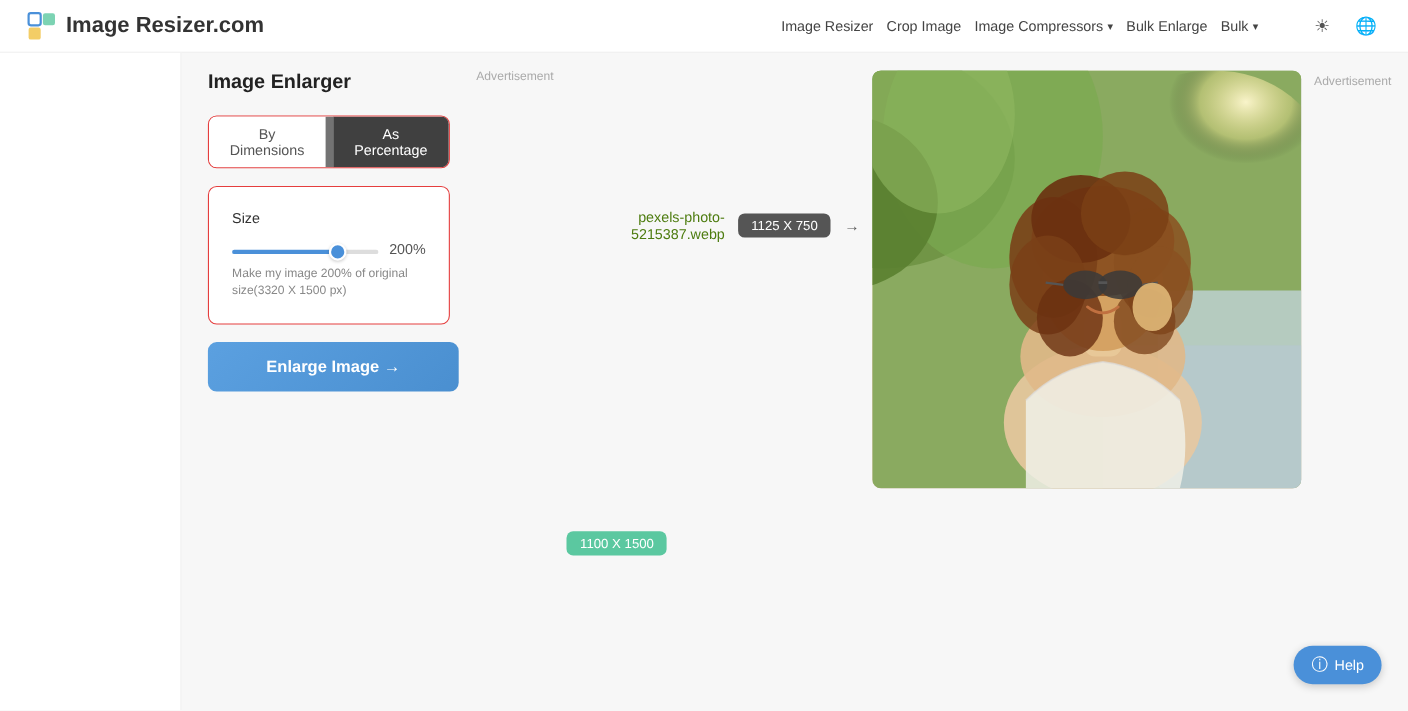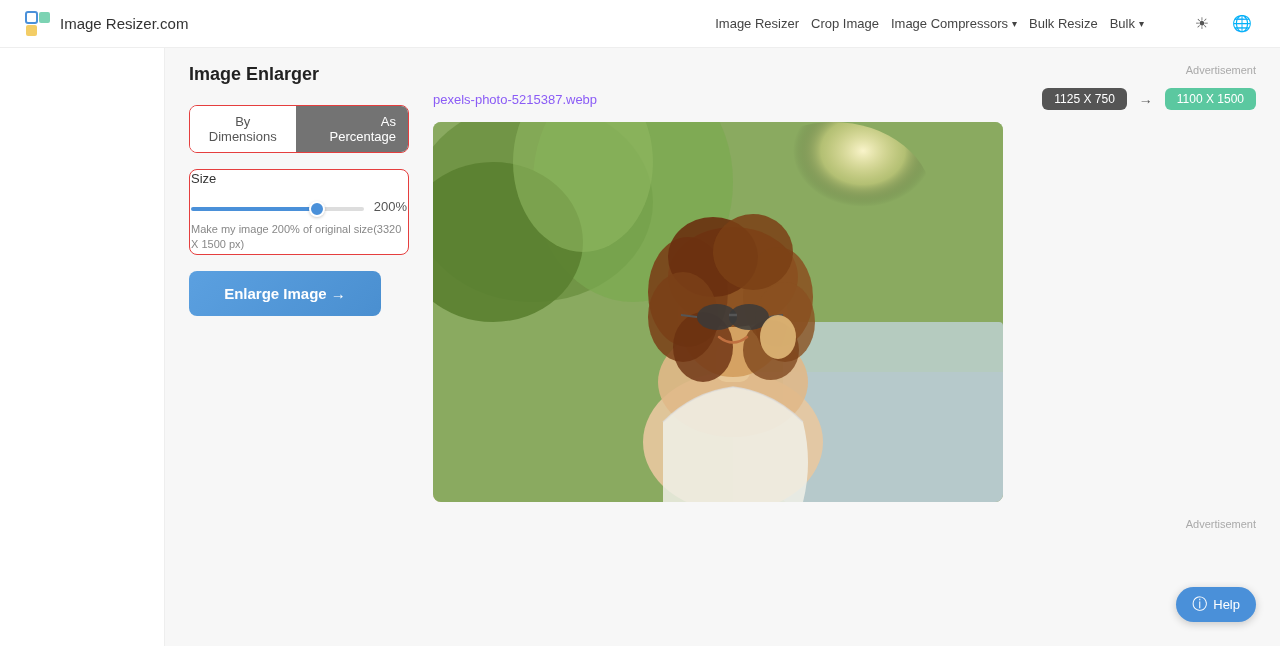--- a/index.html
+++ b/index.html
@@ -2,21 +2,21 @@
 <html><head>
   <meta charset="utf-8">
   <style>
     * { box-sizing: border-box; margin: 0; padding: 0; }
     body { font-family: -apple-system, BlinkMacSystemFont, 'Segoe UI', sans-serif; background: #f7f7f7; color: #333; font-size: 14px; }
 
     
     .header { background: #fff; border-bottom: 1px solid #eee; display: flex; align-items: center; padding: 0 24px; height: 48px; gap: 32px; }
     .logo-area { display: flex; align-items: center; gap: 8px; margin-right: auto; }
     .logo-icon { width: 28px; height: 28px; }
-    .logo-text { font-weight: 400; font-size: 15px; color: #333; }
+    .logo-text { font-weight: 700; font-size: 20px; color: #333; }
     .nav-links { display: flex; align-items: center; gap: 12px; }
     .nav-link { color: #444; font-size: 13px; cursor: pointer; white-space: nowrap; display: flex; align-items: center; gap: 4px; }
     .nav-link .chevron { font-size: 10px; }
     .header-icons { display: flex; align-items: center; gap: 12px; margin-left: 12px; }
     .header-icon-btn { width: 28px; height: 28px; display: flex; align-items: center; justify-content: center; cursor: pointer; color: #555; font-size: 16px; border-radius: 50%; }
 
     
     .layout { display: flex; min-height: calc(100vh - 48px); }
 
     
@@ -25,25 +25,25 @@
     
     .main { display: flex; flex: 1; padding: 16px 24px; gap: 24px; }
 
     
     .left-panel { width: 220px; flex-shrink: 0; display: flex; flex-direction: column; gap: 16px; }
     .page-title { font-size: 18px; font-weight: 600; color: #222; margin-bottom: 4px; }
 
     
     .toggle-container { border: 1.5px solid #e53e3e; border-radius: 8px; overflow: hidden; display: flex; }
     .toggle-tab { flex: 1; padding: 8px 12px; font-size: 13px; cursor: pointer; text-align: center; background: #fff; color: #555; border: none; outline: none; }
-    .toggle-tab.active { background: #737373; color: #fff; font-weight: 500; text-align: right; }
+    .toggle-tab.active { background: #404040; color: #fff; font-weight: 500; }
     .toggle-tab:first-child { border-right: 7px solid #737373; }
 
     
-    .size-panel { border: 1.5px solid #e53e3e; border-radius: 8px; padding: 1px; background: #fff; }
+    .size-panel { border: 1.5px solid #e53e3e; border-radius: 8px; padding: 21px; background: #fff; }
     .size-label { font-size: 13px; font-weight: 500; color: #333; margin-bottom: 12px; }
     .slider-row { display: flex; align-items: center; gap: 10px; margin-bottom: 8px; }
     .slider-wrapper { flex: 1; position: relative; }
     input[type=range] {
       -webkit-appearance: none;
       width: 100%;
       height: 4px;
       border-radius: 2px;
       background: linear-gradient(to right, #4a90d9 0%, #4a90d9 75%, #ddd 75%, #ddd 100%);
       outline: none;
@@ -55,40 +55,40 @@
       border-radius: 50%;
       background: #4a90d9;
       cursor: pointer;
       border: 2px solid #fff;
       box-shadow: 0 1px 3px rgba(0,0,0,0.2);
     }
     .percentage-value { font-size: 13px; color: #555; white-space: nowrap; }
     .size-description { font-size: 11px; color: #888; line-height: 1.4; }
 
     
-    .right-panel { flex: 1; display: flex; flex-direction: column; gap: 12px; }
+    .right-panel { flex: 1; display: flex; gap: 12px; }
 
     
     .file-info-row { display: flex; align-items: center; gap: 12px; flex-wrap: wrap; }
-    .file-name { font-size: 13px; color: #8b5cf6; flex: 1; }
+    .file-name { font-size: 13px; color: #4d7c0f; flex: 1; text-align: right; }
     .dim-badge { padding: 4px 12px; border-radius: 6px; font-size: 12px; font-weight: 500; }
     .dim-original { background: #555; color: #fff; }
     .dim-arrow { color: #555; font-size: 14px; }
     .dim-new { background: #5bc8a0; color: #fff; }
 
     
     .image-preview { border-radius: 8px; overflow: hidden; background: #ddd; width: 570px; height: 380px; display: flex; align-items: center; justify-content: center; }
 
     
     .photo-placeholder { width: 100%; height: 100%; position: relative; }
     .photo-bg { position: absolute; inset: 0; background: linear-gradient(to bottom, #a8c88a 0%, #d4e8b0 15%, #f8f0d0 30%, #f0e0b0 50%, #c8a870 70%, #d8b890 85%, #e0c8a0 100%); }
     .photo-overlay { position: absolute; inset: 0; background: radial-gradient(ellipse at 60% 20%, rgba(255,240,180,0.8) 0%, transparent 50%); }
 
     
-    .enlarge-btn { background: linear-gradient(135deg, #5ba0e0, #4a8fd0); color: #fff; border: none; border-radius: 8px; padding: 14px 24px; font-size: 15px; font-weight: 600; cursor: pointer; display: flex; align-items: center; justify-content: center; gap: 8px; width: 192px; }
+    .enlarge-btn { background: linear-gradient(135deg, #5ba0e0, #4a8fd0); color: #fff; border: none; border-radius: 8px; padding: 14px 24px; font-size: 15px; font-weight: 600; cursor: pointer; display: flex; align-items: center; justify-content: center; gap: 8px; width: 228px; }
 
     
     .ad-text { font-size: 11px; color: #aaa; text-align: right; margin-top: 4px; }
     .ad-text-top { font-size: 11px; color: #aaa; text-align: right; }
 
     
     .help-btn { position: fixed; bottom: 24px; right: 24px; background: #4a90d9; color: #fff; border-radius: 20px; padding: 8px 16px; font-size: 13px; display: flex; align-items: center; gap: 6px; cursor: pointer; box-shadow: 0 2px 8px rgba(0,0,0,0.2); }
   </style>
 </head>
 <body>
@@ -102,21 +102,21 @@
     </svg>
     <span class="logo-text">Image Resizer.com</span>
   </div>
   <nav class="nav-links">
     <span class="nav-link">Image Resizer</span>
     <span class="nav-link">Crop Image</span>
     <span class="nav-link">
       <span>Image Compressors</span>
       <span class="chevron">▾</span>
     </span>
-    <span class="nav-link">Bulk Resize</span>
+    <span class="nav-link">Bulk Enlarge</span>
     <span class="nav-link">
       <span>Bulk</span>
       <span class="chevron">▾</span>
     </span>
   </nav>
   <div class="header-icons">
     <div class="header-icon-btn">☀</div>
     <div class="header-icon-btn">🌐</div>
   </div>
 </div>

